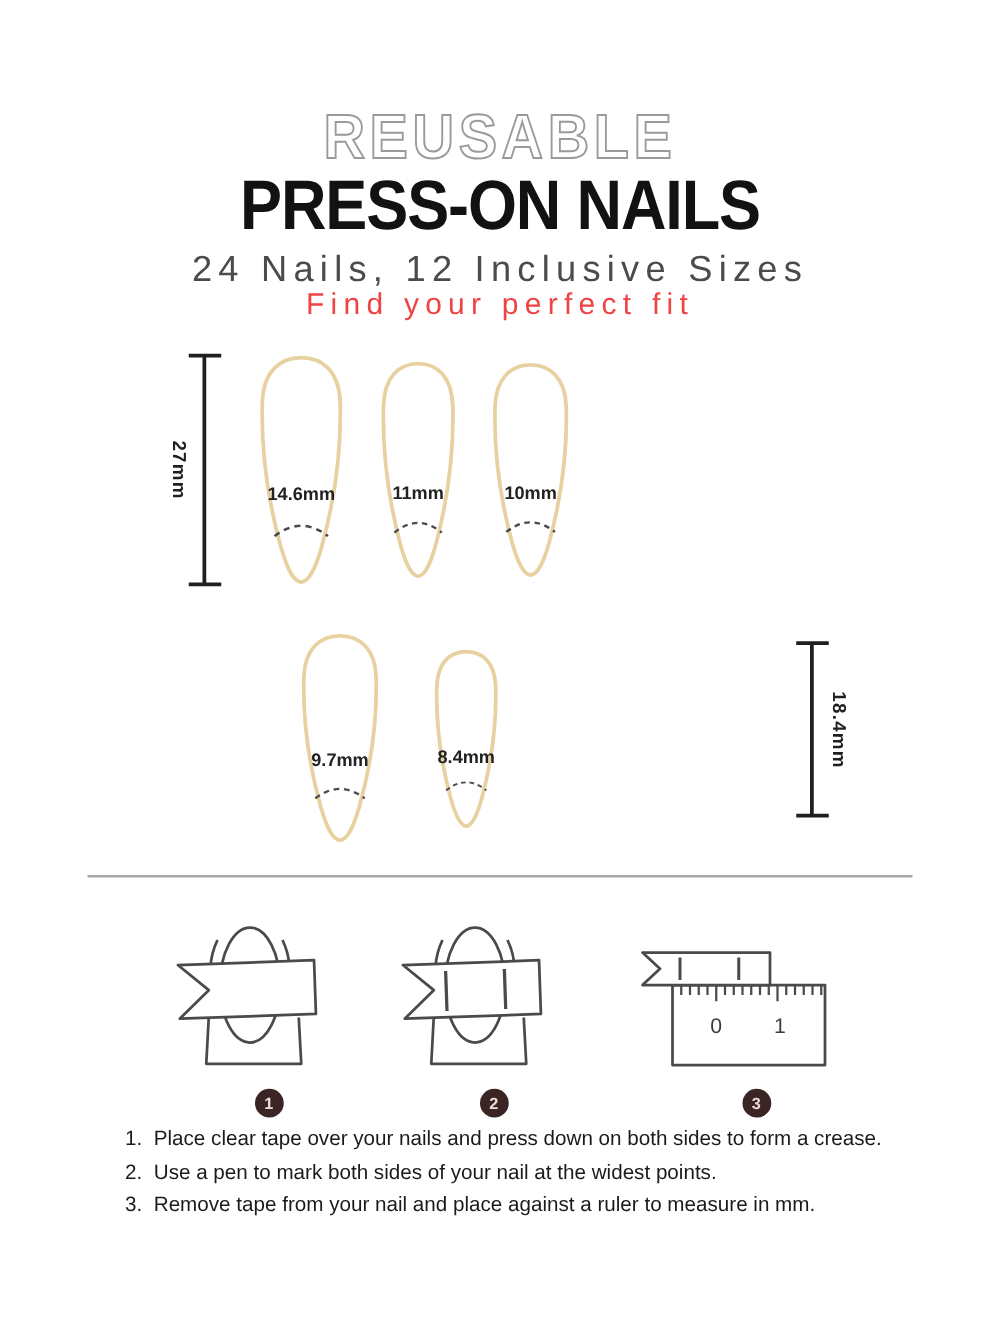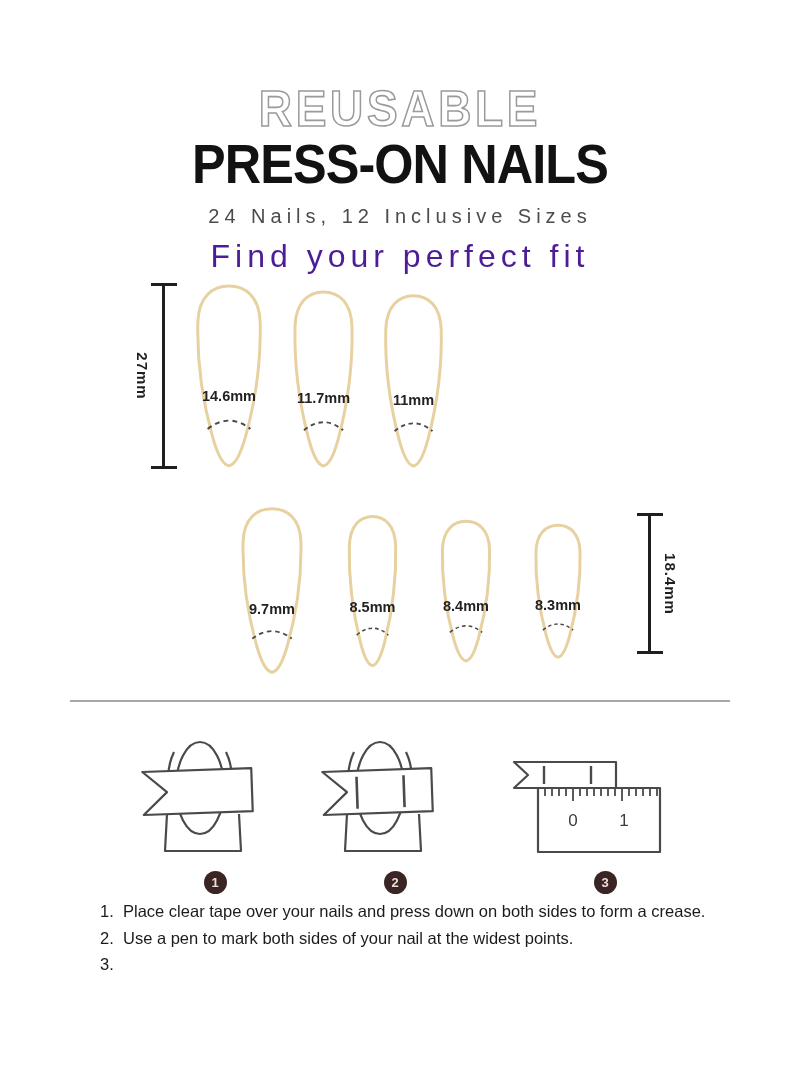--- a/index.html
+++ b/index.html
@@ -13,25 +13,25 @@
     font-size:50px; font-weight:700; letter-spacing:4px; line-height:50px;
     color:#ffffff; -webkit-text-stroke:1.6px #9a9a9a;
     text-shadow:0 0 0 #fff;
     transform:scaleX(0.92); transform-origin:center top;
   }
   .main-title {
     font-size:56px; font-weight:700; letter-spacing:-1px; line-height:56px;
     color:#121212; margin-top:2px;
     transform:scaleX(0.90); transform-origin:center top;
   }
-  .subtitle { font-size:20px; color:#4b4b4b; letter-spacing:5px; line-height:28px; margin-top:10px; }
-  .subtitle2 { font-size:32px; color:#4c1d95; letter-spacing:5px; line-height:28px;margin-top:12px; }
-
-  
-  .row1 { position:absolute; top:283px; left:188px; display:flex; gap:16px; align-items:flex-end; }
+  .subtitle { font-size:29px; color:#4b4b4b; letter-spacing:5px; line-height:28px; margin-top:10px; }
+  .subtitle2 { font-size:24px; color:#ef4444; letter-spacing:5px; line-height:28px; }
+
+  
+  .row1 { position:absolute; top:283px; left:200px; display:flex; gap:16px; align-items:center; }
   .row2 { position:absolute; top:506px; left:234px; height:171px; display:flex; gap:32px; align-items:center; }
   .nail { position:relative; }
   .nail svg { display:block; width:100%; height:100%; }
   .nail-size {
     position:absolute; top:60%; left:50%; transform:translate(-50%,-50%);
     font-size:14.5px; font-weight:700; color:#222222; white-space:nowrap;
   }
   .n1{width:82px;height:188px} .n2{width:75px;height:182px} .n3{width:73px;height:180px}
   .n4{width:73px;height:178px} .n5{width:75px;height:176px}
   .n6{width:76px;height:171px} .n7{width:69px;height:164px} .n8{width:61px;height:156px}
@@ -89,64 +89,50 @@
   </div>
 
   <div class="row1">
     <div class="nail n1">
       <svg viewBox="0 0 100 250" preserveAspectRatio="none">
         <path d="M50,4 C70,4 87,18 88,52 C89,95 84,150 70,205 C64,228 58,242 50,243 C42,242 36,228 30,205 C16,150 11,95 12,52 C13,18 30,4 50,4 Z" fill="none" stroke="#e8d1a0" stroke-width="3" vector-effect="non-scaling-stroke"></path>
         <path d="M24,194 Q50,172 76,194" fill="none" stroke="#4a4a4a" stroke-width="2.6" stroke-dasharray="6 5"></path>
       </svg>
       <span class="nail-size">14.6mm</span>
     </div>
-    <div class="nail n2">
-      <svg viewBox="0 0 100 250" preserveAspectRatio="none">
-        <path d="M50,4 C70,4 87,18 88,52 C89,95 84,150 70,205 C64,228 58,242 50,243 C42,242 36,228 30,205 C16,150 11,95 12,52 C13,18 30,4 50,4 Z" fill="none" stroke="#e8d1a0" stroke-width="3" vector-effect="non-scaling-stroke"></path>
-        <path d="M24,194 Q50,172 76,194" fill="none" stroke="#4a4a4a" stroke-width="2.6" stroke-dasharray="6 5"></path>
-      </svg>
-      <span class="nail-size">11.7mm</span>
-    </div>
     <div class="nail n4">
       <svg viewBox="0 0 100 250" preserveAspectRatio="none">
         <path d="M50,4 C70,4 87,18 88,52 C89,95 84,150 70,205 C64,228 58,242 50,243 C42,242 36,228 30,205 C16,150 11,95 12,52 C13,18 30,4 50,4 Z" fill="none" stroke="#e8d1a0" stroke-width="3" vector-effect="non-scaling-stroke"></path>
         <path d="M24,194 Q50,172 76,194" fill="none" stroke="#4a4a4a" stroke-width="2.6" stroke-dasharray="6 5"></path>
       </svg>
       <span class="nail-size">11mm</span>
+    </div>
+    <div class="nail n5">
+      <svg viewBox="0 0 100 250" preserveAspectRatio="none">
+        <path d="M50,4 C70,4 87,18 88,52 C89,95 84,150 70,205 C64,228 58,242 50,243 C42,242 36,228 30,205 C16,150 11,95 12,52 C13,18 30,4 50,4 Z" fill="none" stroke="#e8d1a0" stroke-width="3" vector-effect="non-scaling-stroke"></path>
+        <path d="M24,194 Q50,172 76,194" fill="none" stroke="#4a4a4a" stroke-width="2.6" stroke-dasharray="6 5"></path>
+      </svg>
+      <span class="nail-size">10mm</span>
     </div>
   </div>
 
   <div class="row2">
     <div class="nail n6">
       <svg viewBox="0 0 100 250" preserveAspectRatio="none">
         <path d="M50,4 C70,4 87,18 88,52 C89,95 84,150 70,205 C64,228 58,242 50,243 C42,242 36,228 30,205 C16,150 11,95 12,52 C13,18 30,4 50,4 Z" fill="none" stroke="#e8d1a0" stroke-width="3" vector-effect="non-scaling-stroke"></path>
         <path d="M24,194 Q50,172 76,194" fill="none" stroke="#4a4a4a" stroke-width="2.6" stroke-dasharray="6 5"></path>
       </svg>
       <span class="nail-size">9.7mm</span>
     </div>
-    <div class="nail n8">
-      <svg viewBox="0 0 100 250" preserveAspectRatio="none">
-        <path d="M50,4 C70,4 87,18 88,52 C89,95 84,150 70,205 C64,228 58,242 50,243 C42,242 36,228 30,205 C16,150 11,95 12,52 C13,18 30,4 50,4 Z" fill="none" stroke="#e8d1a0" stroke-width="3" vector-effect="non-scaling-stroke"></path>
-        <path d="M24,194 Q50,172 76,194" fill="none" stroke="#4a4a4a" stroke-width="2.6" stroke-dasharray="6 5"></path>
-      </svg>
-      <span class="nail-size">8.5mm</span>
-    </div>
     <div class="nail n9">
       <svg viewBox="0 0 100 250" preserveAspectRatio="none">
         <path d="M50,4 C70,4 87,18 88,52 C89,95 84,150 70,205 C64,228 58,242 50,243 C42,242 36,228 30,205 C16,150 11,95 12,52 C13,18 30,4 50,4 Z" fill="none" stroke="#e8d1a0" stroke-width="3" vector-effect="non-scaling-stroke"></path>
         <path d="M24,194 Q50,172 76,194" fill="none" stroke="#4a4a4a" stroke-width="2.6" stroke-dasharray="6 5"></path>
       </svg>
       <span class="nail-size">8.4mm</span>
-    </div>
-    <div class="nail n10">
-      <svg viewBox="0 0 100 250" preserveAspectRatio="none">
-        <path d="M50,4 C70,4 87,18 88,52 C89,95 84,150 70,205 C64,228 58,242 50,243 C42,242 36,228 30,205 C16,150 11,95 12,52 C13,18 30,4 50,4 Z" fill="none" stroke="#e8d1a0" stroke-width="3" vector-effect="non-scaling-stroke"></path>
-        <path d="M24,194 Q50,172 76,194" fill="none" stroke="#4a4a4a" stroke-width="2.6" stroke-dasharray="6 5"></path>
-      </svg>
-      <span class="nail-size">8.3mm</span>
     </div>
   </div>
 
   <div class="ruler ruler-184">
     <span class="ruler-label">18.4mm</span>
   </div>
 
   <div class="divider"></div>
 
   <div class="diagrams">
@@ -207,19 +193,20 @@
     <div class="step">
       <span class="step-num">1.</span>
       <span class="step-text">Place clear tape over your nails and press down on both sides to form a crease.</span>
     </div>
     <div class="step">
       <span class="step-num">2.</span>
       <span class="step-text">Use a pen to mark both sides of your nail at the widest points.</span>
     </div>
     <div class="step">
       <span class="step-num">3.</span>
+      <span class="step-text">Remove tape from your nail and place against a ruler to measure in mm.</span>
     </div>
     <div class="step">
       <span class="step-num"></span>
     </div>
   </div>
 
 </div>
 
 </body></html>

